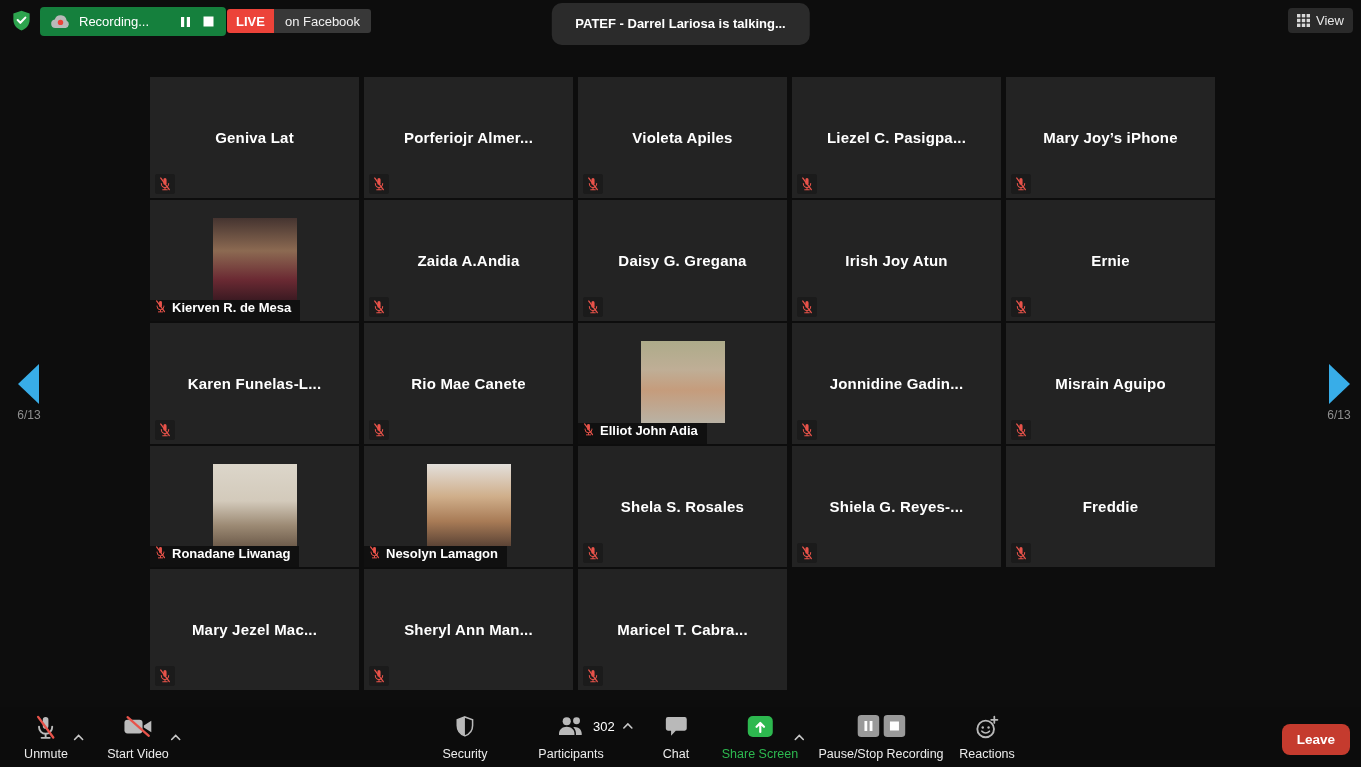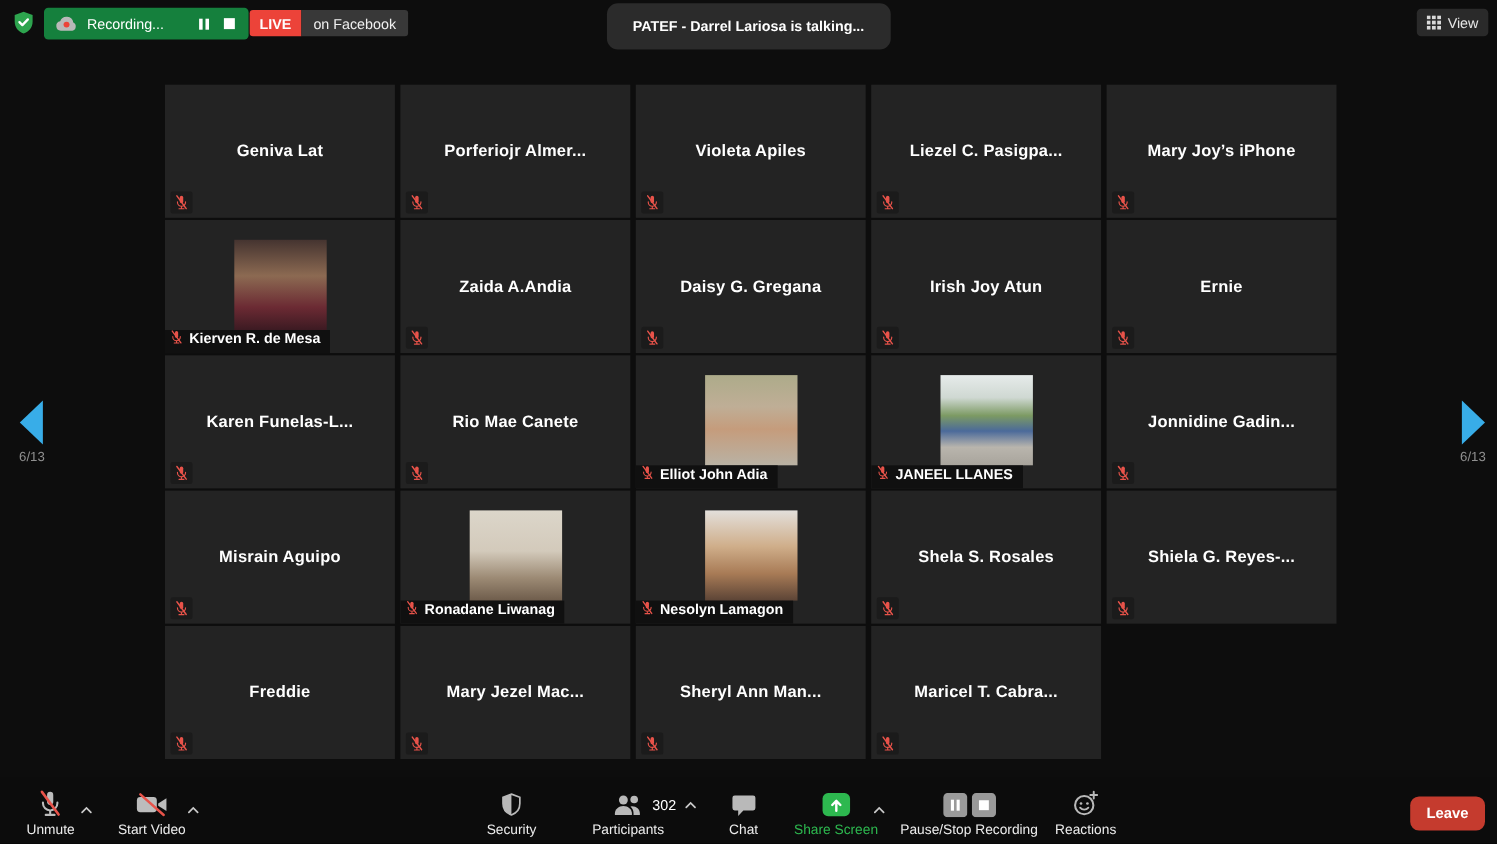--- a/index.html
+++ b/index.html
@@ -49,21 +49,21 @@
   .arrow-right{position:absolute;left:1329px;top:364px;width:0;height:0;cursor:pointer;
     border-top:20px solid transparent;border-bottom:20px solid transparent;
     border-left:21px solid var(--arrow-blue);}
   .page-ind{position:absolute;width:44px;text-align:center;top:408px;font-size:12px;color:#909090;}
   .page-ind.left{left:7px;}
   .page-ind.right{left:1317px;}
   
   .toolbar{position:absolute;left:0;bottom:0;width:100%;height:60px;background:#0c0c0c;}
   .tb-btn{position:absolute;top:8px;transform:translateX(-50%);display:flex;flex-direction:column;
     align-items:center;cursor:pointer;}
-  .tb-icon-row{height:28px;display:flex;align-items:flex-end;justify-content:center;position:relative;}
+  .tb-icon-row{height:28px;display:flex;align-items:flex-start;justify-content:center;position:relative;}
   .tb-label{margin-top:4px;font-size:12.5px;color:#ececec;white-space:nowrap;}
   .tb-label.green{color:var(--share-green);}
   .tb-chevron{position:absolute;top:12px;left:calc(50% + 27px);}
   .tb-side{position:absolute;left:calc(100% + 7px);top:50%;transform:translateY(-50%);
     display:flex;align-items:center;gap:8px;}
   .tb-count{font-size:13px;color:#fff;}
   .recpair{display:flex;gap:4px;}
   .leave-btn{position:absolute;right:11px;top:17px;height:31px;background:var(--leave-red);
     color:#fff;border:none;border-radius:8px;font-size:13.5px;font-weight:700;
     font-family:inherit;padding:0 15px;cursor:pointer;}
@@ -270,32 +270,20 @@
        <div class="name-bar">
          <svg class="mic" viewBox="0 0 16 16" width="13" height="13">
   <rect x="6.2" y="1.2" width="3.6" height="7.6" rx="1.8" fill="currentColor"></rect>
   <path d="M3.8 7.4v.4a4.2 4.2 0 0 0 8.4 0v-.4" fill="none" stroke="currentColor" stroke-width="1.2" stroke-linecap="round"></path>
   <path d="M8 12.4v1.8M5.4 14.6h5.2" stroke="currentColor" stroke-width="1.2" stroke-linecap="round"></path>
   <path d="M3.2 1.2 12.9 14.4" stroke="currentColor" stroke-width="1.5" stroke-linecap="round"></path>
 </svg>
          <span class="nb-text">Elliot John Adia</span>
        </div>
       </div>
-      <div class="tile has-video">
-        <div class="video-ph" style="background:linear-gradient(180deg, #e6ebea 0%, #cfd8d2 25%, #7c9a63 45%, #4b6a9a 62%, #b9b5ad 80%, #a8a49c 100%)"></div>
-       <div class="name-bar">
-         <svg class="mic" viewBox="0 0 16 16" width="13" height="13">
-  <rect x="6.2" y="1.2" width="3.6" height="7.6" rx="1.8" fill="currentColor"></rect>
-  <path d="M3.8 7.4v.4a4.2 4.2 0 0 0 8.4 0v-.4" fill="none" stroke="currentColor" stroke-width="1.2" stroke-linecap="round"></path>
-  <path d="M8 12.4v1.8M5.4 14.6h5.2" stroke="currentColor" stroke-width="1.2" stroke-linecap="round"></path>
-  <path d="M3.2 1.2 12.9 14.4" stroke="currentColor" stroke-width="1.5" stroke-linecap="round"></path>
-</svg>
-         <span class="nb-text">JANEEL LLANES</span>
-       </div>
-      </div>
       <div class="tile">
         <div class="center-name">Jonnidine  Gadin...</div>
        <div class="mic-box">
           <svg class="mic" viewBox="0 0 16 16" width="14" height="14">
   <rect x="6.2" y="1.2" width="3.6" height="7.6" rx="1.8" fill="currentColor"></rect>
   <path d="M3.8 7.4v.4a4.2 4.2 0 0 0 8.4 0v-.4" fill="none" stroke="currentColor" stroke-width="1.2" stroke-linecap="round"></path>
   <path d="M8 12.4v1.8M5.4 14.6h5.2" stroke="currentColor" stroke-width="1.2" stroke-linecap="round"></path>
   <path d="M3.2 1.2 12.9 14.4" stroke="currentColor" stroke-width="1.5" stroke-linecap="round"></path>
 </svg>
         </div>

